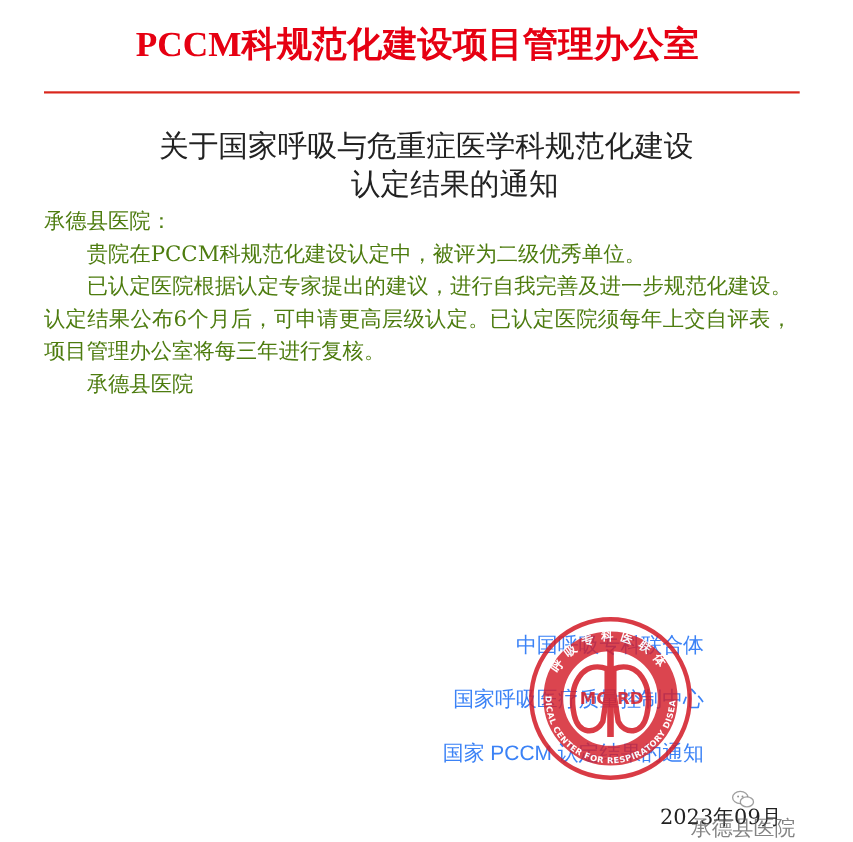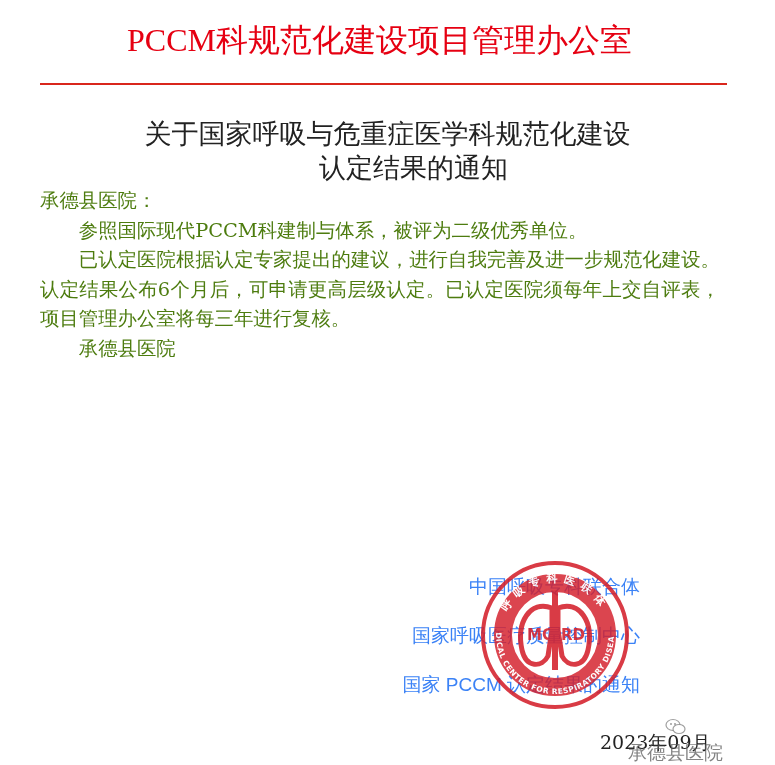--- a/index.html
+++ b/index.html
@@ -15,21 +15,21 @@
       font-family: "DejaVu Serif", "Liberation Serif", serif;
       color: #1a1a1a;
     }
     .letterhead {
       position: absolute;
       left: 0;
       top: 18px;
       width: 759px;
       text-align: center;
       font-family: "Liberation Serif", "DejaVu Serif", serif;
-      font-weight: normal;
+      font-weight: bold;
       font-size: 32px;
       letter-spacing: 0px;
       color: #e60012;
       line-height: 44px;
     }
     .red-rule {
       position: absolute;
       left: 40px;
       top: 83px;
       width: 687px;
@@ -118,21 +118,21 @@
 <body>
 
 <div class="letterhead">PCCM科规范化建设项目管理办公室</div>
 <div class="red-rule"></div>
 
 <div class="doc-title l1">关于国家呼吸与危重症医学科规范化建设</div>
 <div class="doc-title l2">认定结果的通知</div>
 
 <div class="body">
   <p>承德县医院：</p>
-  <p class="indent">参照国际现代PCCM科建制与体系，被评为二级优秀单位。</p>
+  <p class="indent">贵院在PCCM科规范化建设认定中，被评为二级优秀单位。</p>
   <p class="indent">已认定医院根据认定专家提出的建议，进行自我完善及进一步规范化建设。认定结果公布6个月后，可申请更高层级认定。已认定医院须每年上交自评表，项目管理办公室将每三年进行复核。</p>
   <p class="indent">承德县医院</p>
 </div>
 
 <div class="sign s1">中国呼吸专科联合体</div>
 <div class="sign s2">国家呼吸医疗质量控制中心</div>
 <div class="sign s3">国家 PCCM 认定结果的通知</div>
 <div class="date">2023年09月</div>
 
 <div class="seal">

